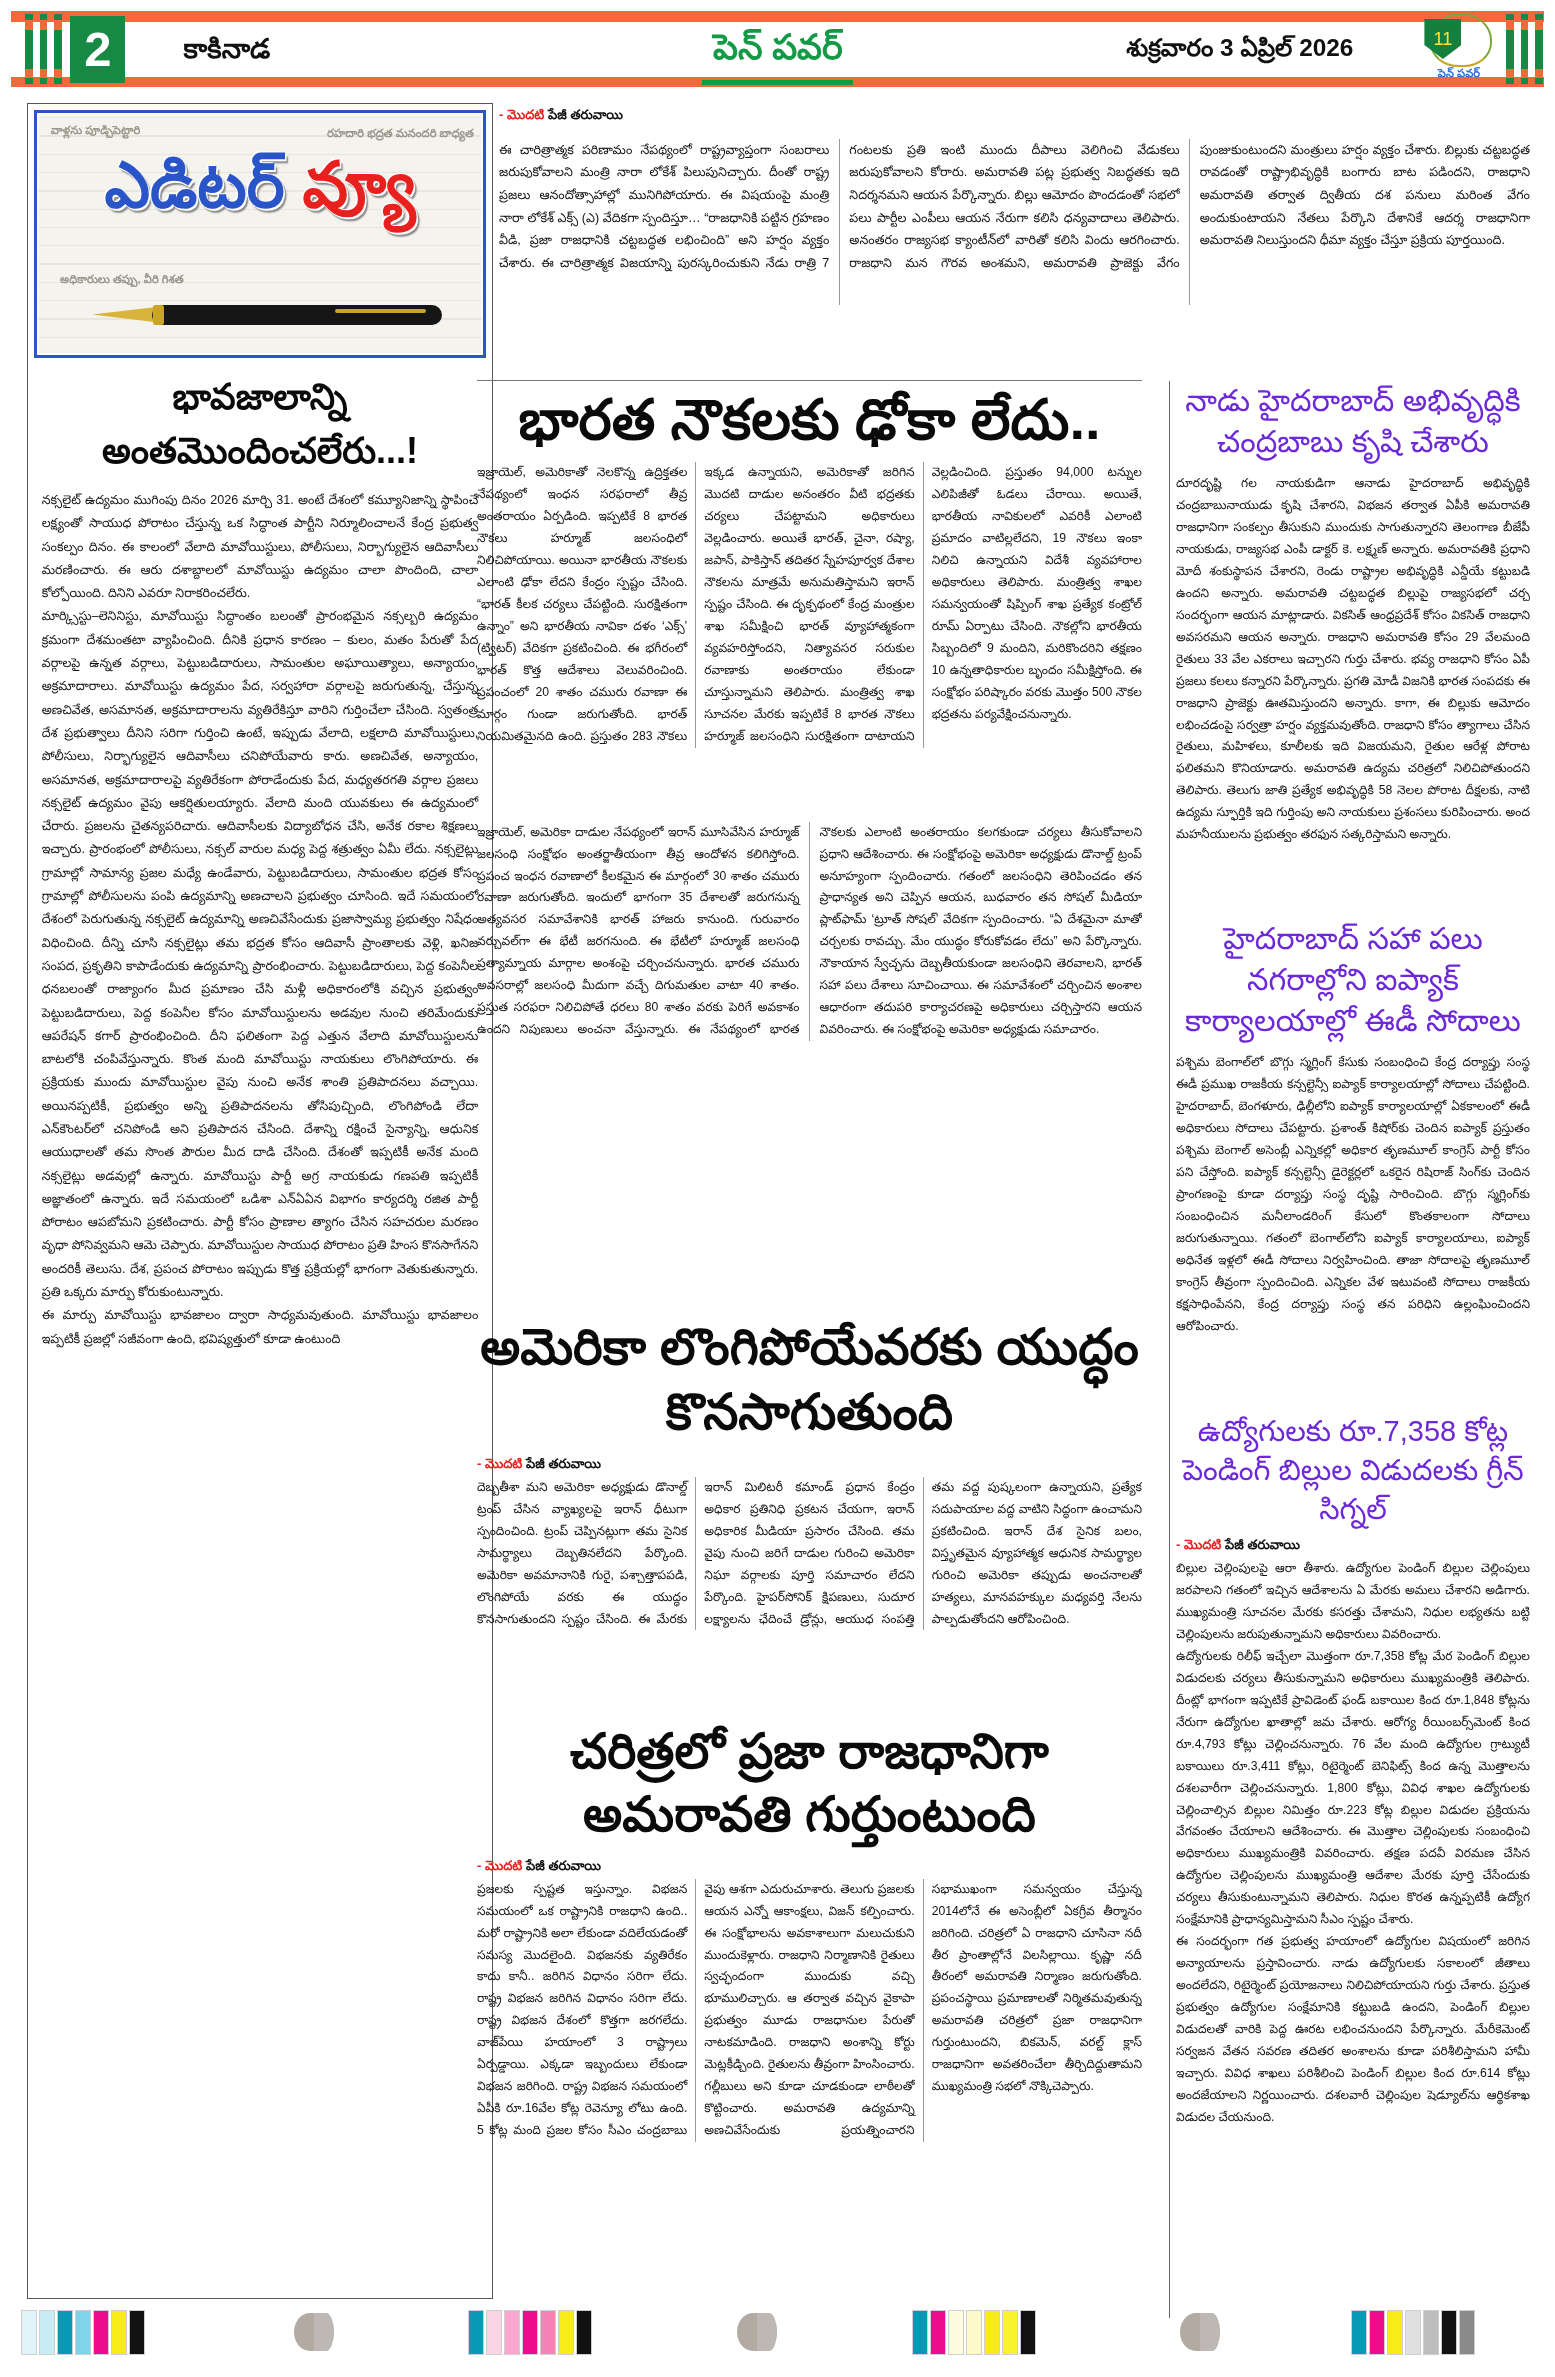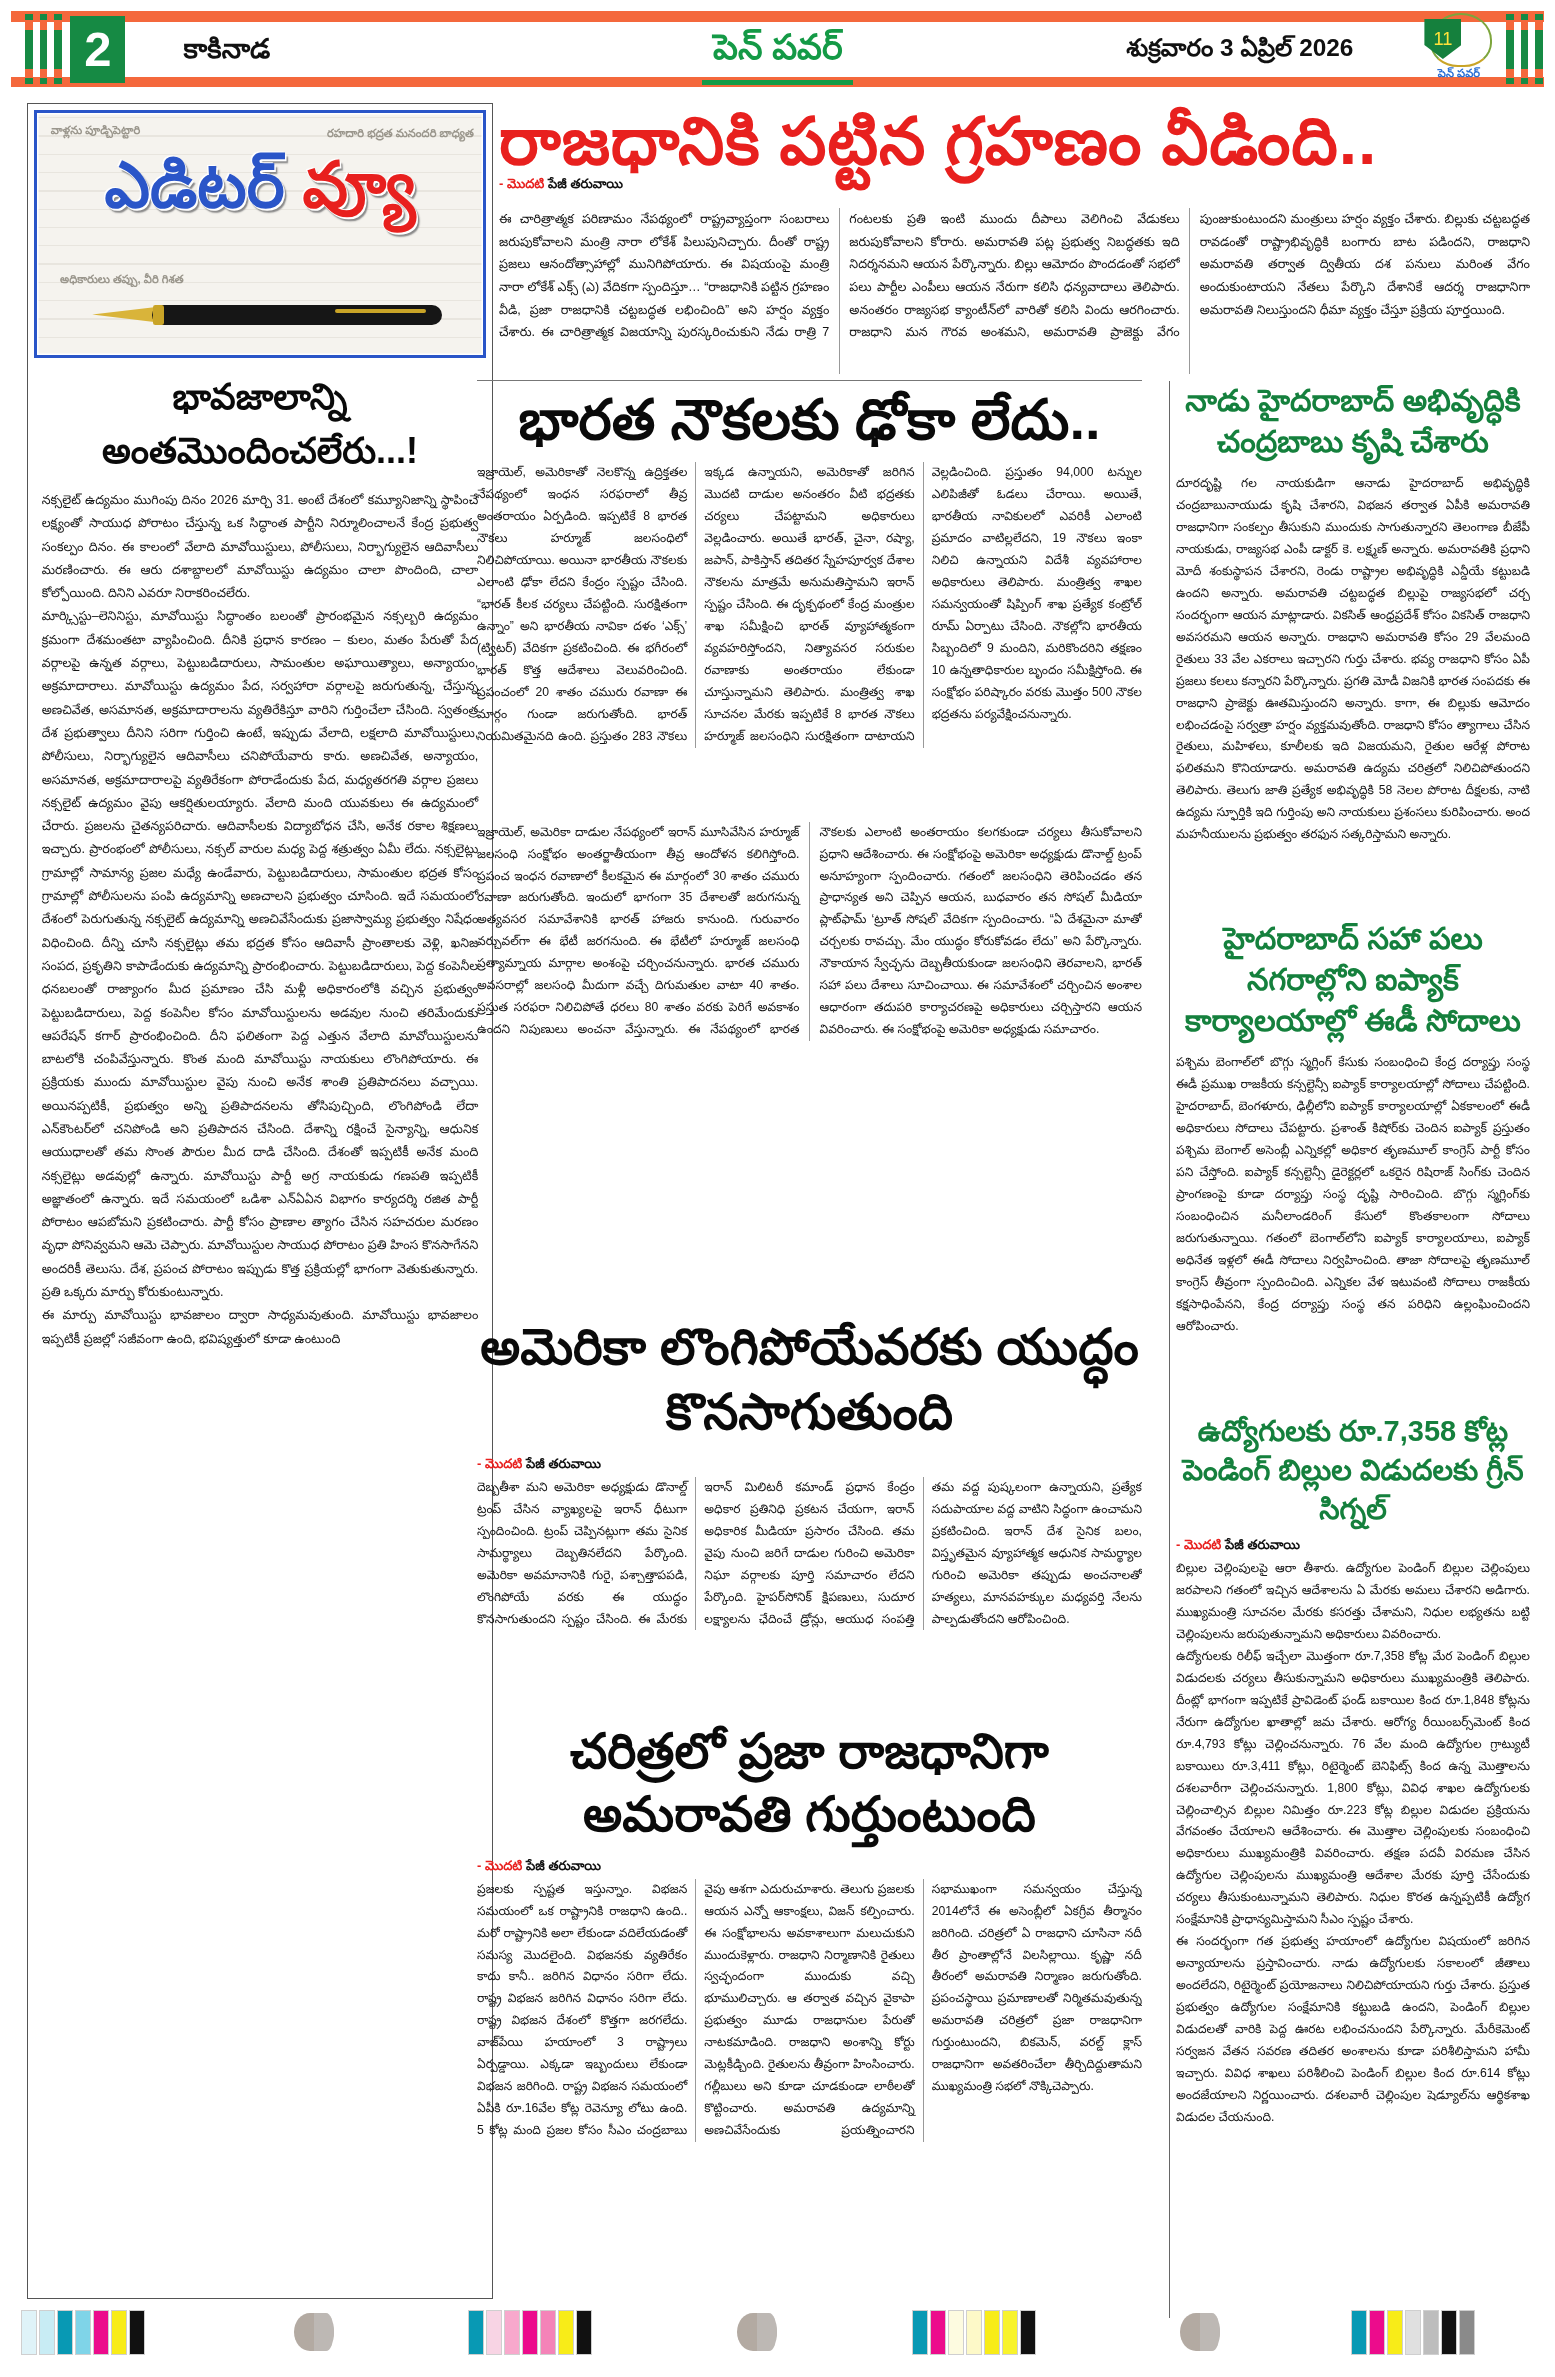--- a/index.html
+++ b/index.html
@@ -69,21 +69,21 @@
   .sec-ships .hl{font-size:56px;line-height:1.1;margin:3px 0 12.2px;}
   .sec-hormuz{height:492px;}
   .sec-hormuz .hl{font-size:43px;line-height:1.25;margin:4.6px 0 13.7px;}
   .sec-war{height:406px;}
   .sec-war .hl{font-size:50px;line-height:1.3;margin:1.5px 0 10.7px;}
   .sec-amaravati{height:579px;}
   .sec-amaravati .hl{font-size:49px;line-height:1.3;margin:0 0 10.7px;}
 
   
   .rightcol{position:absolute;left:1176px;top:380px;width:354px;}
-  .rightcol .hl{font-weight:bold;font-size:30.5px;line-height:1.35;color:#15803d;}
+  .rightcol .hl{font-weight:normal;font-size:30.5px;line-height:1.35;color:#6d28d9;}
   .rightcol .sbody{font-size:12.2px;line-height:1.8;}
   .sec-hyd{height:538px;}
   .sec-ipac{height:494px;}
   .sec-bills{height:877px;}
   .sec-bills .hl{font-size:29px;}
 
   
   .footer{position:absolute;left:0;bottom:17px;width:1555px;height:50px;}
   .cbgroup{position:absolute;top:0;height:43px;display:flex;gap:2.3px;}
   .cbgroup .sw{width:13.7px;height:100%;border:0.8px solid #cfcfcf;}
@@ -137,21 +137,20 @@
           <div class="clipg"></div>
       </div>
     </div>
     <div class="evhead">భావజాలాన్ని అంతమొందించలేరు...!</div>
     <div class="evbody">నక్సలైట్ ఉద్యమం ముగింపు దినం 2026 మార్చి 31. అంటే దేశంలో కమ్యూనిజాన్ని స్థాపించే లక్ష్యంతో సాయుధ పోరాటం చేస్తున్న ఒక సిద్ధాంత పార్టీని నిర్మూలించాలనే కేంద్ర ప్రభుత్వ సంకల్పం దినం. ఈ కాలంలో వేలాది మావోయిస్టులు, పోలీసులు, నిర్భాగ్యులైన ఆదివాసీలు మరణించారు. ఈ ఆరు దశాబ్దాలలో మావోయిస్టు ఉద్యమం చాలా పొందింది, చాలా కోల్పోయింది. దినిని ఎవరూ నిరాకరించలేరు.
 మార్క్సిస్టు–లెనినిస్టు, మావోయిస్టు సిద్ధాంతం బలంతో ప్రారంభమైన నక్సల్బరి ఉద్యమం క్రమంగా దేశమంతటా వ్యాపించింది. దీనికి ప్రధాన కారణం – కులం, మతం పేరుతో పేద వర్గాలపై ఉన్నత వర్గాలు, పెట్టుబడిదారులు, సామంతుల అఘాయిత్యాలు, అన్యాయం, అక్రమాదారాలు. మావోయిస్టు ఉద్యమం పేద, సర్వహారా వర్గాలపై జరుగుతున్న, చేస్తున్న అణచివేత, అసమానత, అక్రమాదారాలను వ్యతిరేకిస్తూ వారిని గుర్తించేలా చేసింది. స్వతంత్ర దేశ ప్రభుత్వాలు దీనిని సరిగా గుర్తించి ఉంటే, ఇప్పుడు వేలాది, లక్షలాది మావోయిస్టులు, పోలీసులు, నిర్భాగ్యులైన ఆదివాసీలు చనిపోయేవారు కారు. అణచివేత, అన్యాయం, అసమానత, అక్రమాదారాలపై వ్యతిరేకంగా పోరాడేందుకు పేద, మధ్యతరగతి వర్గాల ప్రజలు నక్సలైట్ ఉద్యమం వైపు ఆకర్షితులయ్యారు. వేలాది మంది యువకులు ఈ ఉద్యమంలో చేరారు. ప్రజలను చైతన్యపరిచారు. ఆదివాసీలకు విద్యాబోధన చేసి, అనేక రకాల శిక్షణలు ఇచ్చారు. ప్రారంభంలో పోలీసులు, నక్సల్ వారుల మధ్య పెద్ద శత్రుత్వం ఏమీ లేదు. నక్సలైట్లు గ్రామాల్లో సామాన్య ప్రజల మధ్యే ఉండేవారు, పెట్టుబడిదారులు, సామంతుల భద్రత కోసం గ్రామాల్లో పోలీసులను పంపి ఉద్యమాన్ని అణచాలని ప్రభుత్వం చూసింది. ఇదే సమయంలో దేశంలో పెరుగుతున్న నక్సలైట్ ఉద్యమాన్ని అణచివేసేందుకు ప్రజాస్వామ్య ప్రభుత్వం నిషేధం విధించింది. దీన్ని చూసి నక్సలైట్లు తమ భద్రత కోసం ఆదివాసీ ప్రాంతాలకు వెళ్లి, ఖనిజ సంపద, ప్రకృతిని కాపాడేందుకు ఉద్యమాన్ని ప్రారంభించారు. పెట్టుబడిదారులు, పెద్ద కంపెనీల ధనబలంతో రాజ్యాంగం మీద ప్రమాణం చేసి మళ్లీ అధికారంలోకి వచ్చిన ప్రభుత్వం పెట్టుబడిదారులు, పెద్ద కంపెనీల కోసం మావోయిస్టులను అడవుల నుంచి తరిమేందుకు ఆపరేషన్ కగార్ ప్రారంభించింది. దీని ఫలితంగా పెద్ద ఎత్తున వేలాది మావోయిస్టులను బాటలోకి చంపివేస్తున్నారు. కొంత మంది మావోయిస్టు నాయకులు లొంగిపోయారు. ఈ ప్రక్రియకు ముందు మావోయిస్టుల వైపు నుంచి అనేక శాంతి ప్రతిపాదనలు వచ్చాయి. అయినప్పటికీ, ప్రభుత్వం అన్ని ప్రతిపాదనలను తోసిపుచ్చింది, లొంగిపోండి లేదా ఎన్‌కౌంటర్‌లో చనిపోండి అని ప్రతిపాదన చేసింది. దేశాన్ని రక్షించే సైన్యాన్ని, ఆధునిక ఆయుధాలతో తమ సొంత పౌరుల మీద దాడి చేసింది. దేశంతో ఇప్పటికీ అనేక మంది నక్సలైట్లు అడవుల్లో ఉన్నారు. మావోయిస్టు పార్టీ అగ్ర నాయకుడు గణపతి ఇప్పటికీ అజ్ఞాతంలో ఉన్నారు. ఇదే సమయంలో ఒడిశా ఎన్‌ఏఏన విభాగం కార్యదర్శి రజిత పార్టీ పోరాటం ఆపబోమని ప్రకటించారు. పార్టీ కోసం ప్రాణాల త్యాగం చేసిన సహచరుల మరణం వృధా పోనివ్వమని ఆమె చెప్పారు. మావోయిస్టుల సాయుధ పోరాటం ప్రతి హింస కొనసాగేనని అందరికీ తెలుసు. దేశ, ప్రపంచ పోరాటం ఇప్పుడు కొత్త ప్రక్రియల్లో భాగంగా వెతుకుతున్నారు. ప్రతి ఒక్కరు మార్పు కోరుకుంటున్నారు.
 ఈ మార్పు మావోయిస్టు భావజాలం ద్వారా సాధ్యమవుతుంది. మావోయిస్టు భావజాలం ఇప్పటికీ ప్రజల్లో సజీవంగా ఉంది, భవిష్యత్తులో కూడా ఉంటుంది</div>
   </div>
 
   <div class="capital">
-    <h1>రాజధానికి పట్టిన గ్రహణం వీడింది..</h1>
     <div class="byline">
       <span class="red">- మొదటి</span><span> పేజీ తరువాయి</span>
     </div>
     <div class="cols">ఈ చారిత్రాత్మక పరిణామం నేపథ్యంలో రాష్ట్రవ్యాప్తంగా సంబరాలు జరుపుకోవాలని మంత్రి నారా లోకేశ్ పిలుపునిచ్చారు. దీంతో రాష్ట్ర ప్రజలు ఆనందోత్సాహాల్లో మునిగిపోయారు. ఈ విషయంపై మంత్రి నారా లోకేశ్ ఎక్స్ (ఎ) వేదికగా స్పందిస్తూ… “రాజధానికి పట్టిన గ్రహణం వీడి, ప్రజా రాజధానికి చట్టబద్ధత లభించింది” అని హర్షం వ్యక్తం చేశారు. ఈ చారిత్రాత్మక విజయాన్ని పురస్కరించుకుని నేడు రాత్రి 7 గంటలకు ప్రతి ఇంటి ముందు దీపాలు వెలిగించి వేడుకలు జరుపుకోవాలని కోరారు. అమరావతి పట్ల ప్రభుత్వ నిబద్ధతకు ఇది నిదర్శనమని ఆయన పేర్కొన్నారు. బిల్లు ఆమోదం పొందడంతో సభలో పలు పార్టీల ఎంపీలు ఆయన నేరుగా కలిసి ధన్యవాదాలు తెలిపారు. అనంతరం రాజ్యసభ క్యాంటీన్‌లో వారితో కలిసి విందు ఆరగించారు. రాజధాని మన గౌరవ అంశమని, అమరావతి ప్రాజెక్టు వేగం పుంజుకుంటుందని మంత్రులు హర్షం వ్యక్తం చేశారు. బిల్లుకు చట్టబద్ధత రావడంతో రాష్ట్రాభివృద్ధికి బంగారు బాట పడిందని, రాజధాని అమరావతి తర్వాత ద్వితీయ దశ పనులు మరింత వేగం అందుకుంటాయని నేతలు పేర్కొని దేశానికే ఆదర్శ రాజధానిగా అమరావతి నిలుస్తుందని ధీమా వ్యక్తం చేస్తూ ప్రక్రియ పూర్తయింది.</div>
   </div>
 
   <div class="midcol">
 
     <div class="section sec-ships">
       <div class="hl">భారత నౌకలకు ఢోకా లేదు..</div>

